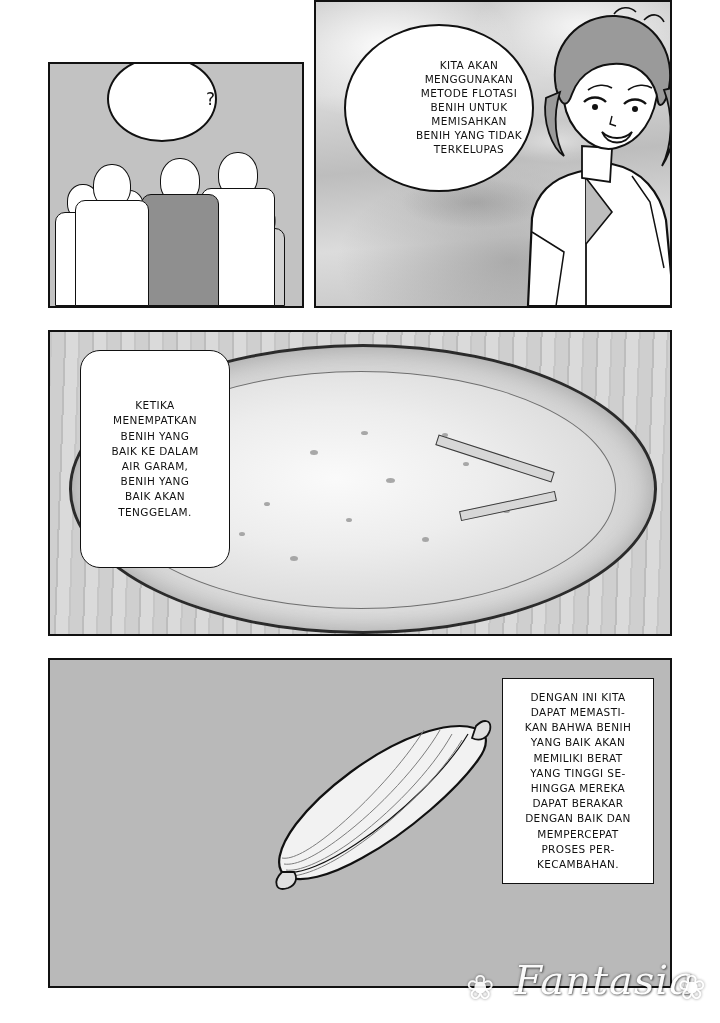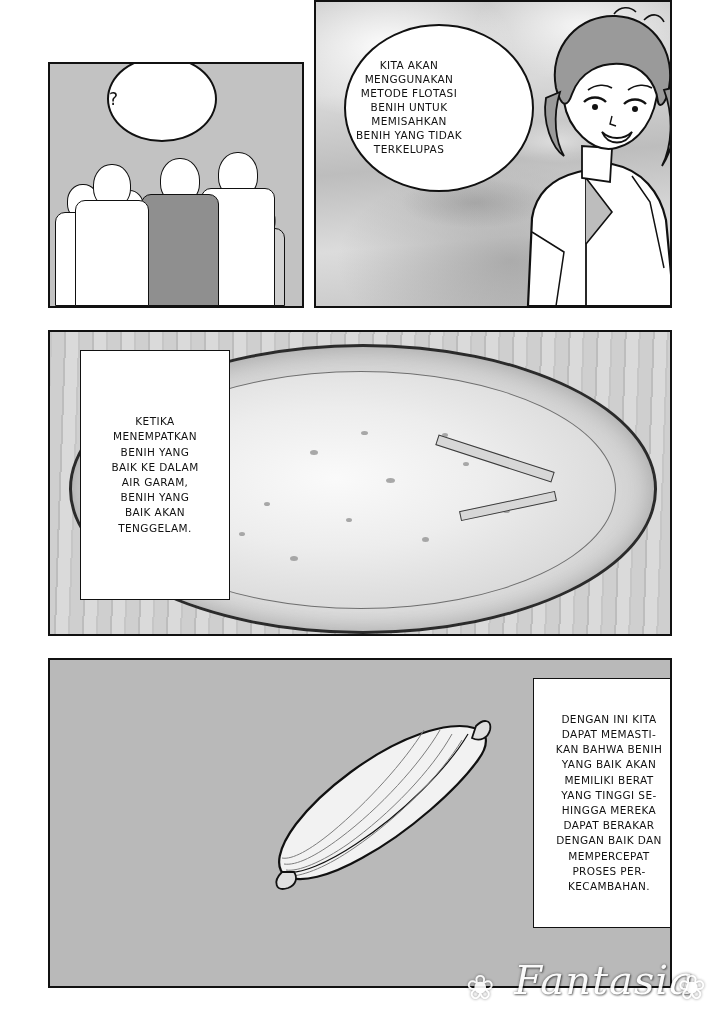--- a/index.html
+++ b/index.html
@@ -31,21 +31,21 @@
       radial-gradient(ellipse 24% 10% at 68% 46%, rgba(255,255,255,.45), rgba(255,255,255,0) 70%),
       radial-gradient(ellipse 30% 12% at 45% 66%, rgba(90,90,90,.25), rgba(255,255,255,0) 70%);
   }
 
   .graybg{position:absolute;inset:0;background:#b9b9b9;}
   .graybg.lighter{background:#c2c2c2;}
 
   
   .balloon{
     position:absolute;background:#fff;border:2px solid #111;border-radius:50%;
-    display:flex;align-items:center;justify-content:flex-start;text-align:center;
+    display:flex;align-items:center;justify-content:flex-end;text-align:center;
     box-sizing:border-box;
   }
   .balloon .txt{
     font-size:10.5px;line-height:1.32;letter-spacing:.4px;color:#111;
     padding:6px 10px;white-space:pre-line;font-family:"DejaVu Sans", sans-serif;
   }
   .balloon .qmark{font-size:17px;color:#111;font-weight:400;}
 
   
   .caption{
@@ -217,21 +217,21 @@
         <span class="speck" style="left:36%;top:78%;width:8px;height:5px;"></span>
         <span class="speck" style="left:78%;top:58%;width:7px;height:4px;"></span>
         <span class="speck" style="left:26%;top:68%;width:6px;height:4px;"></span>
         <span class="speck" style="left:50%;top:25%;width:7px;height:4px;"></span>
         <span class="speck" style="left:66%;top:26%;width:6px;height:4px;"></span>
       </div>
       <div class="plank" style="left:62%;top:40%;width:120px;height:9px;transform:rotate(18deg);"></div>
       <div class="plank" style="left:66%;top:56%;width:96px;height:8px;transform:rotate(-12deg);"></div>
     </div>
 
-    <div class="caption" style="left:30px;top:18px;width:150px;height:250px;">
+    <div class="caption" style="left:30px;top:18px;width:150px;height:218px;border-radius:20px;">
       <span class="txt">KETIKA
 MENEMPATKAN
 BENIH YANG
 BAIK KE DALAM
 AIR GARAM,
 BENIH YANG
 BAIK AKAN
 TENGGELAM.</span>
     </div>
 
@@ -246,21 +246,21 @@
       <path d="M216 28 C196 62 150 108 104 138 C74 158 48 168 36 166" fill="none" stroke="#111" stroke-width="1.2"></path>
       <path d="M210 34 C188 70 146 112 102 142 C76 160 52 170 38 170" fill="none" stroke="#7d7d7d" stroke-width="1"></path>
       <path d="M200 28 C180 64 138 108 96 138 C70 156 46 166 34 164" fill="none" stroke="#7d7d7d" stroke-width="1"></path>
       <path d="M188 24 C168 58 128 102 88 132 C64 150 44 160 32 158" fill="none" stroke="#7d7d7d" stroke-width="1"></path>
       <path d="M172 24 C152 56 116 96 80 126 C58 144 40 154 30 152" fill="none" stroke="#7d7d7d" stroke-width="1"></path>
       <path d="M224 20 C232 12 240 14 238 24 C236 32 228 36 220 32 Z" fill="#e0e0e0" stroke="#111" stroke-width="1.8"></path>
       <path d="M30 166 C20 176 24 186 36 182 C44 179 46 172 42 166 Z" fill="#e0e0e0" stroke="#111" stroke-width="1.8"></path>
     </svg>
 
 
-    <div class="caption" style="left:452px;top:18px;width:152px;height:250px;margin-left:31px;">
+    <div class="caption" style="left:452px;top:18px;width:152px;height:206px;">
       <span class="txt">DENGAN INI KITA
 DAPAT MEMASTI-
 KAN BAHWA BENIH
 YANG BAIK AKAN
 MEMILIKI BERAT
 YANG TINGGI SE-
 HINGGA MEREKA
 DAPAT BERAKAR
 DENGAN BAIK DAN
 MEMPERCEPAT

